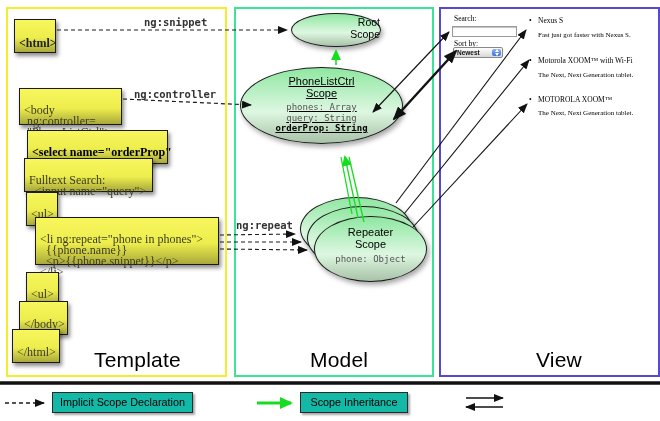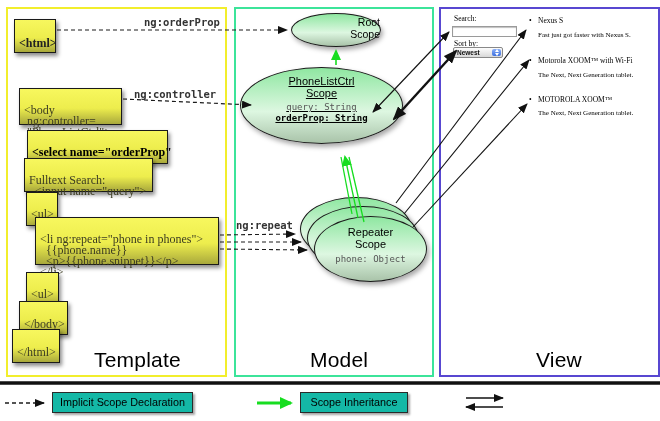--- a/index.html
+++ b/index.html
@@ -67,33 +67,34 @@
   &lt;input name="query"&gt;</div>
   <div class="codebox" style="left:26px;top:192px;width:32px;height:17px;">&lt;ul&gt;</div>
   <div class="codebox" style="left:35px;top:217px;width:184px;height:48px;">&lt;li ng:repeat="phone in phones"&gt;
   {{phone.name}}
   &lt;p&gt;{{phone.snippet}}&lt;/p&gt;
 &lt;/li&gt;</div>
   <div class="codebox" style="left:26px;top:272px;width:33px;height:17px;">&lt;ul&gt;</div>
   <div class="codebox" style="left:19px;top:301px;width:49px;height:19px;line-height:13px;">&lt;/body&gt;</div>
   <div class="codebox" style="left:12px;top:329px;width:48px;height:18px;line-height:12px;">&lt;/html&gt;</div>
 
-  <div class="arrowlabel" style="left:144px;top:16px;">ng:orderProp</div>
+  <div class="arrowlabel" style="left:144px;top:16px;">ng:snippet</div>
   <div class="arrowlabel" style="left:134px;top:88px;">ng:controller</div>
   <div class="arrowlabel" style="left:236px;top:219px;">ng:repeat</div>
 
   <div class="ellipse" style="left:291px;top:13px;width:90px;height:34px;padding-top:3px;text-align:right;">
     <div class="scope-title" style="font-size:10.5px;line-height:11.5px;">Root
 Scope</div>
   </div>
 
   <div class="ellipse" style="left:240px;top:67px;width:163px;height:77px;padding-top:7px;text-decoration:underline;">
     <div class="scope-title">PhoneListCtrl
 Scope</div>
     <div style="height:3px;"></div>
+    <div class="scope-prop">phones: Array</div>
     <div class="scope-prop">query: String</div>
     <div class="scope-prop bold">orderProp: String</div>
   </div>
 
   <div class="ellipse" style="left:300px;top:197px;width:112px;height:64px;"></div>
   <div class="ellipse" style="left:307px;top:206px;width:112px;height:64px;"></div>
   <div class="ellipse" style="left:314px;top:216px;width:113px;height:66px;padding-top:9px;">
     <div class="scope-title">Repeater
 Scope</div>
     <div style="height:4px;"></div>

